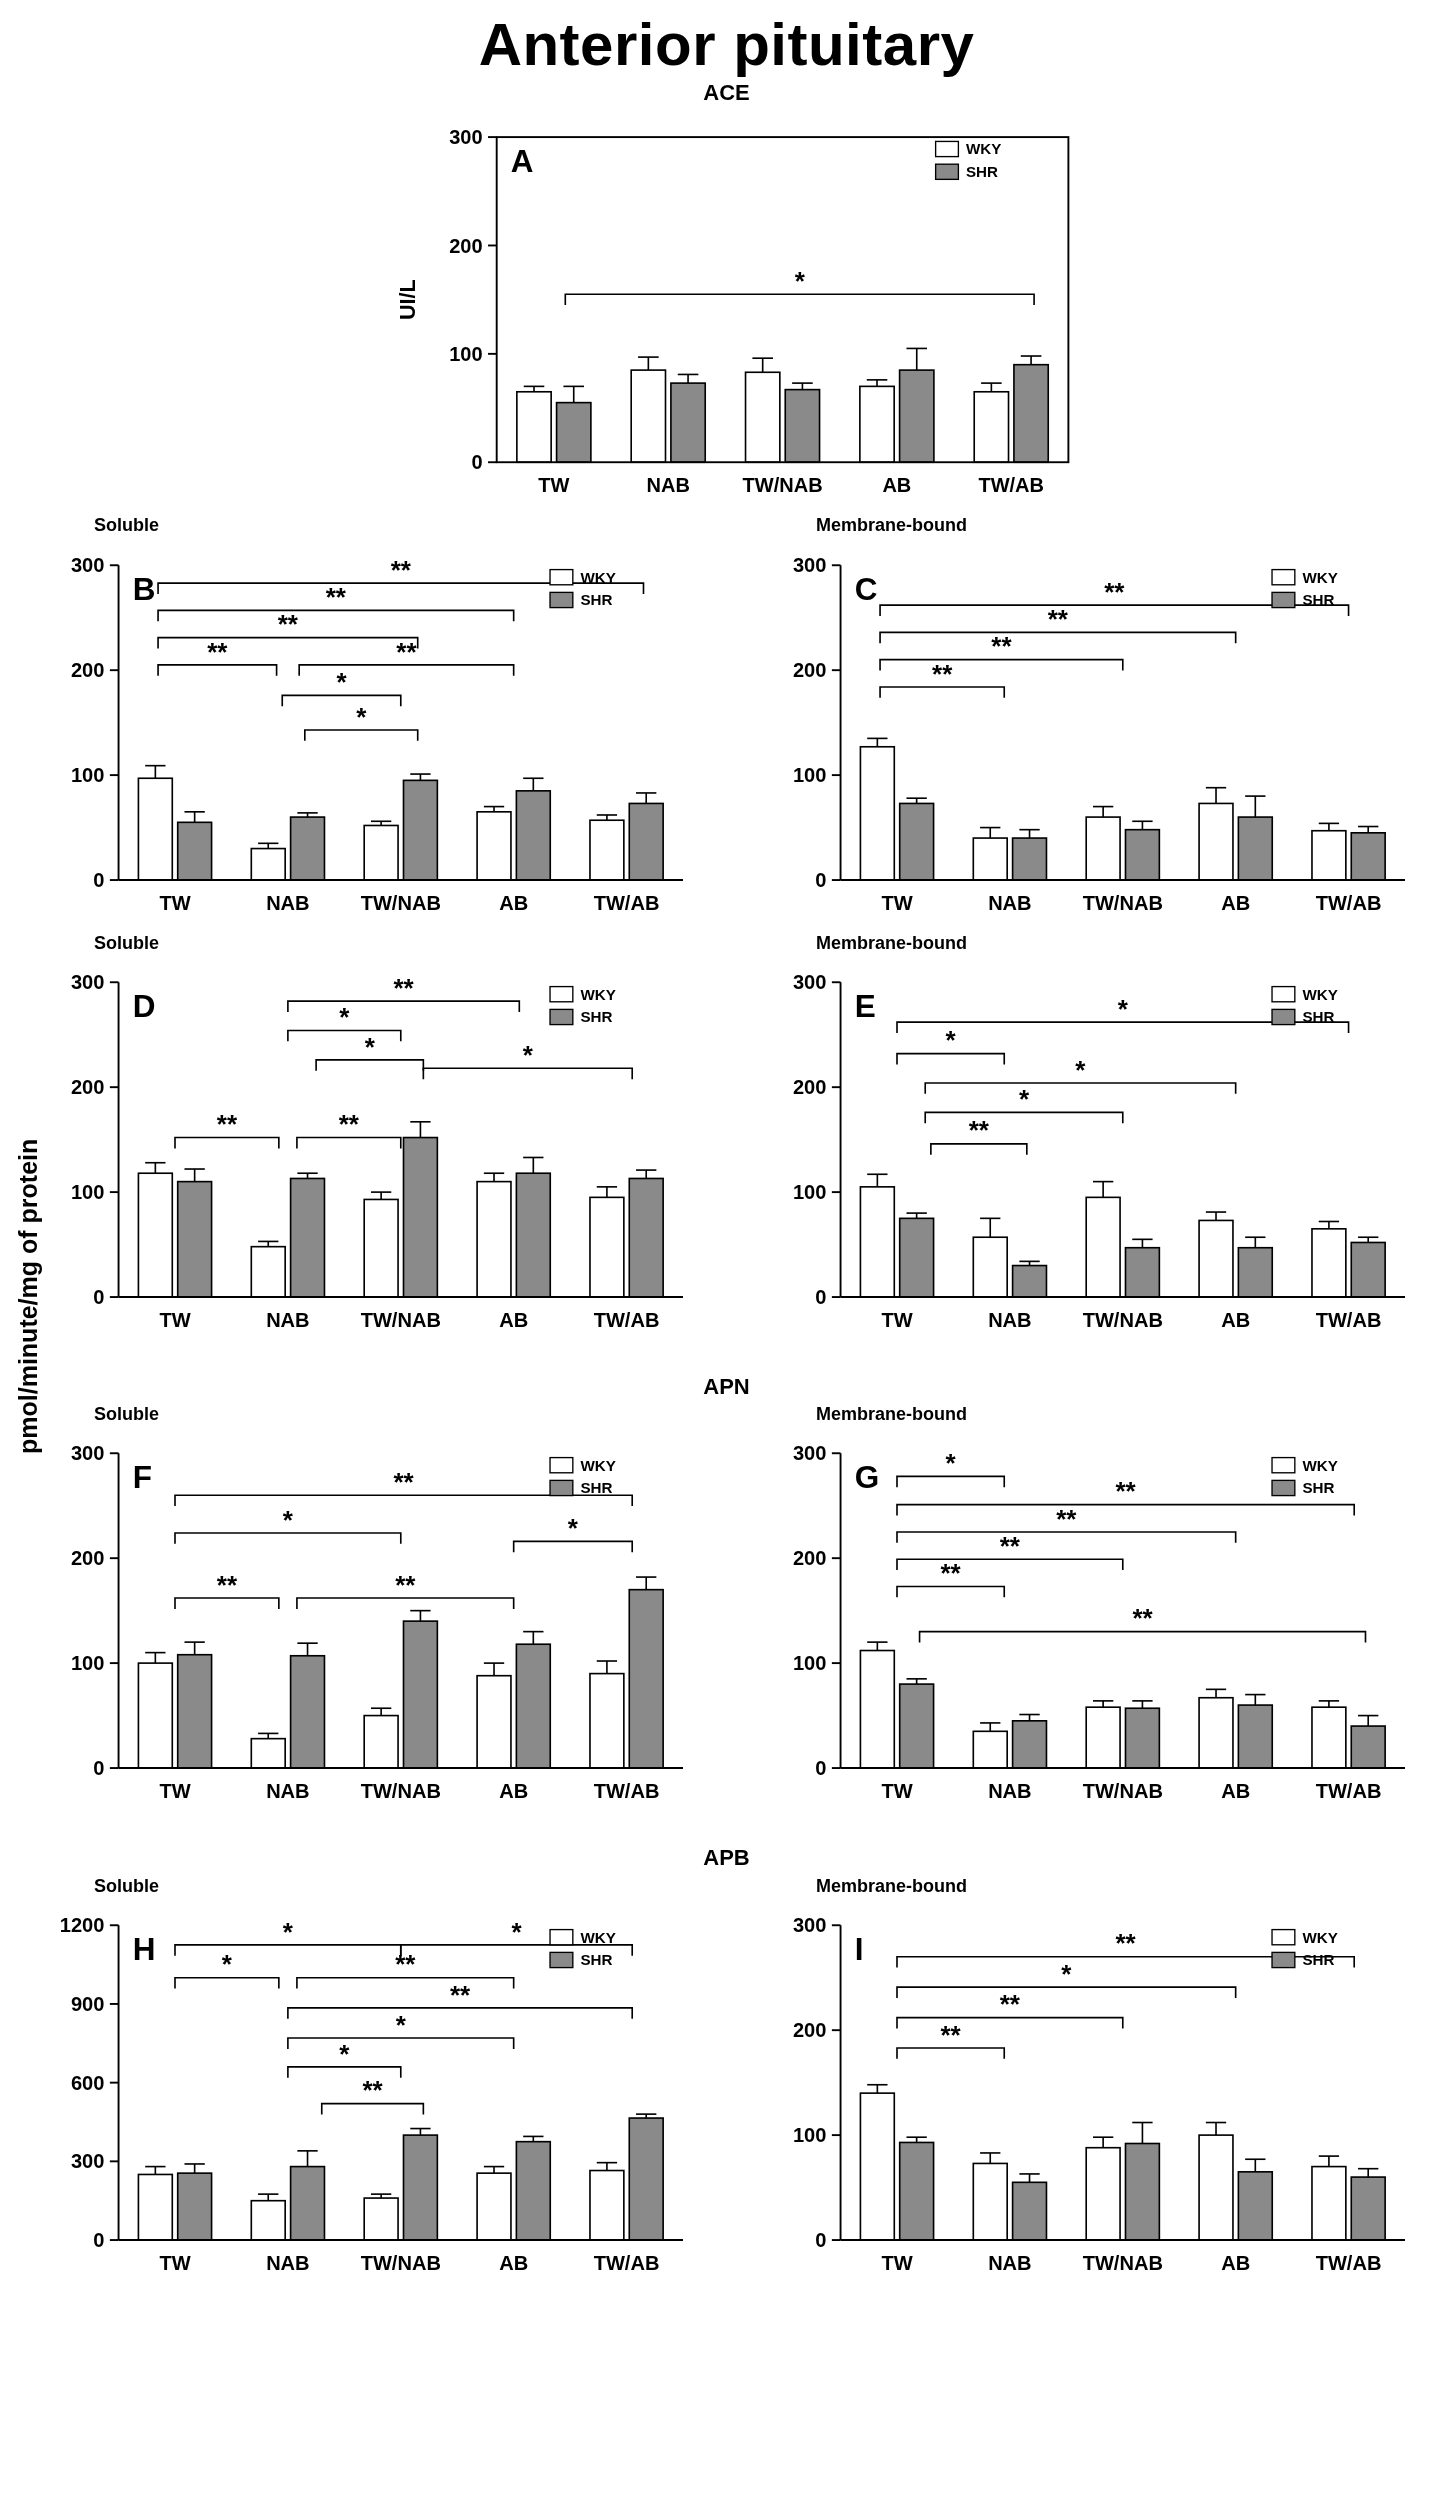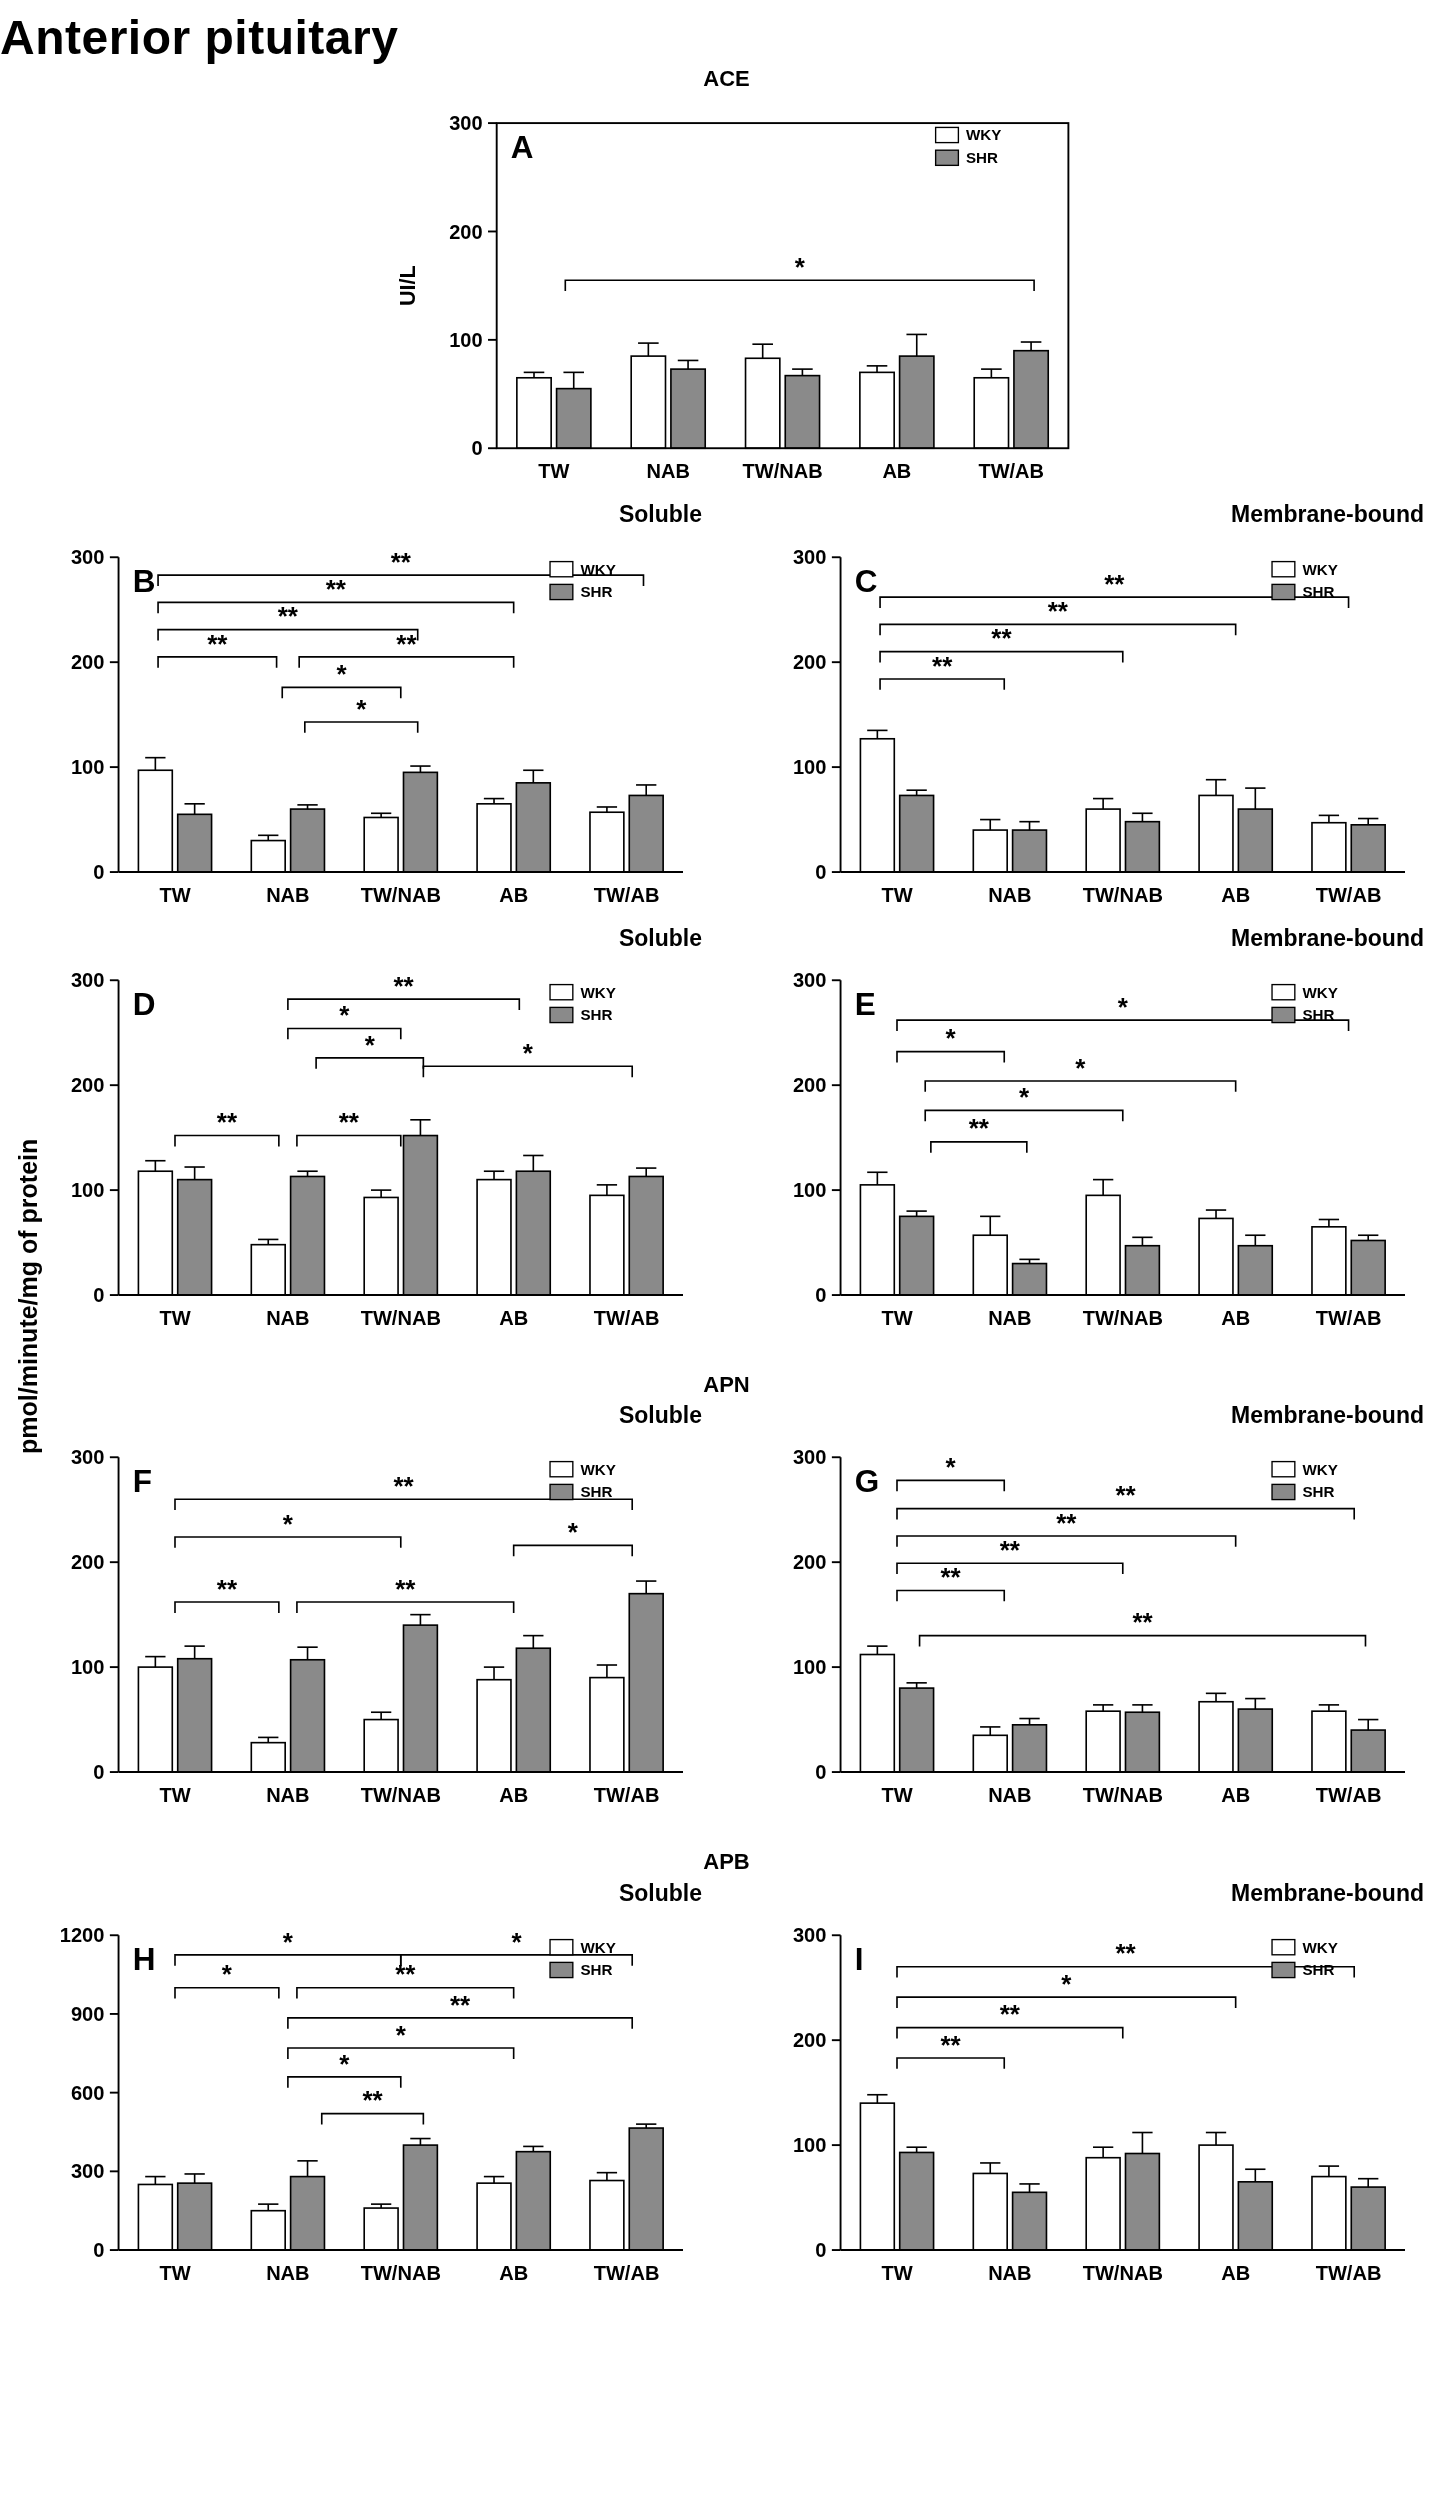--- a/index.html
+++ b/index.html
@@ -1,24 +1,24 @@
 <!DOCTYPE html>
 <html style="font-size:8.7px"><head>
 <meta charset="utf-8">
 <style>
   *{margin:0;padding:0;box-sizing:border-box;}
   html,body{background:#ffffff;}
   body{font-family:"Liberation Sans","DejaVu Sans",sans-serif;color:#000;}
   .figure{position:relative;width:1453px;height:2512px;background:#fff;overflow:hidden;padding-top:9.8px;}
-  .fig-title{font-size:48px;font-weight:bold;letter-spacing:0.5px;}
+  .fig-title{text-align:center;font-size:60px;font-weight:bold;letter-spacing:0.5px;}
   .section-title{text-align:center;font-size:22px;font-weight:bold;margin-top:28px;}
   .section-title.first{margin-top:1.1px;}
   .panel-row{display:flex;justify-content:center;gap:49px;margin-top:4.3px;}
   .panel{display:flex;flex-direction:column;align-items:center;}
-  .panel-subtitle{font-size:23px;font-weight:bold;text-align:right;width:100%;padding-left:65px;margin-bottom:1.1px;}
+  .panel-subtitle{font-size:18px;font-weight:bold;text-align:left;width:100%;padding-left:65px;margin-bottom:1.1px;}
   .shared-ylabel{position:absolute;left:14px;top:1454px;transform:rotate(-90deg);transform-origin:0 0;font-size:25px;font-weight:bold;white-space:nowrap;}
   svg text{fill:#000;}
 </style>
 </head>
 <body>
 
 <div class="figure">
 
   <div class="fig-title">Anterior pituitary</div>
   <div class="shared-ylabel">pmol/minute/mg of protein</div>

